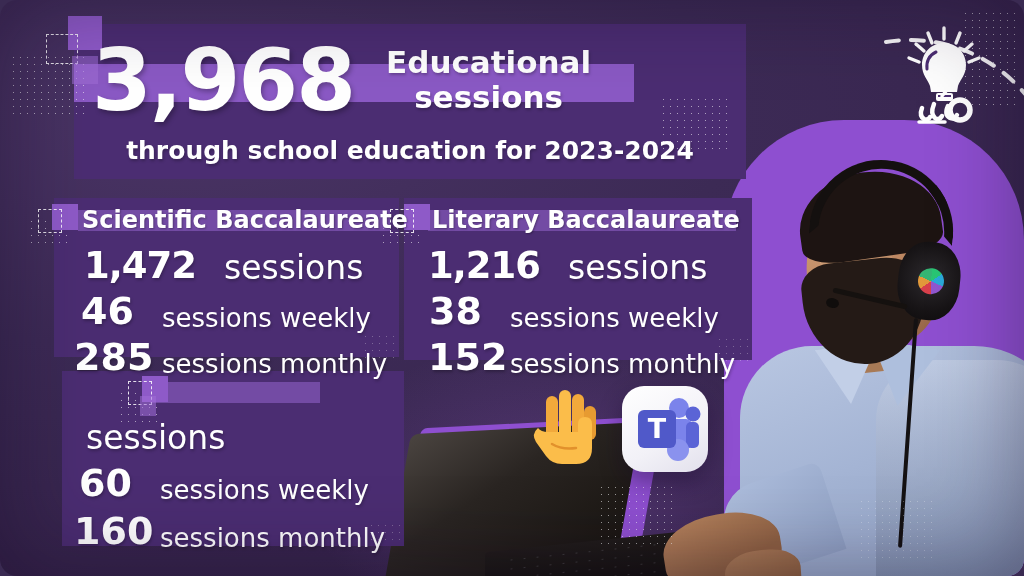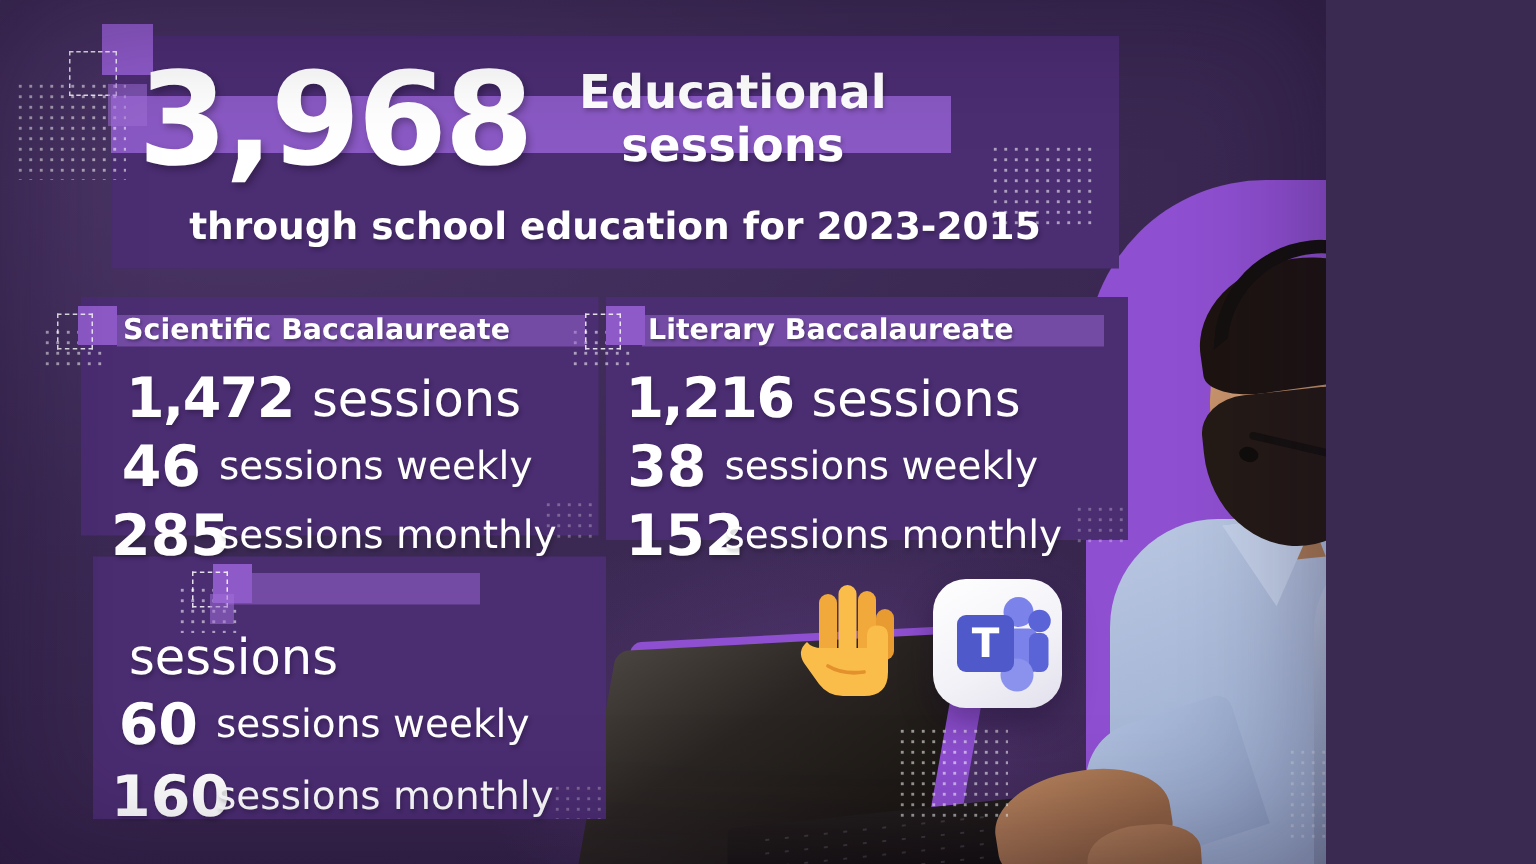--- a/index.html
+++ b/index.html
@@ -6,24 +6,25 @@
 
   body {
     width:1024px; height:576px;
     overflow:hidden;
     font-family:"DejaVu Sans", sans-serif;
     background:#3a2a52;
   }
 
   #stage {
     position:relative;
-    width:884px; height:576px;
+    width:1024px; height:576px;
     background:
       radial-gradient(120% 90% at 18% 20%, #4a3465 0%, #3c2a55 45%, #342249 100%);
     overflow:hidden;
+    border-radius:17px;
   }
 
   
   .bg-streaks {
     position:absolute; inset:0;
     background:
       linear-gradient(118deg, rgba(255,255,255,0.022) 0 1px, transparent 1px 96px),
       linear-gradient(62deg, rgba(0,0,0,0.05) 0 1px, transparent 1px 140px);
     pointer-events:none;
   }
@@ -102,33 +103,34 @@
   }
   .card-title-band {
     position:absolute;
     height:21px;
     background:rgba(150,100,205,0.55);
     z-index:8;
   }
   .card-title {
     font-family:"DejaVu Sans", sans-serif;
     font-weight:bold;
-    font-size:19px;
+    font-size:24px;
     color:#ffffff;
     white-space:nowrap;
     text-shadow:1px 1px 2px rgba(0,0,0,0.3);
   }
 
   .stat-lines { position:absolute; z-index:9; }
   .stat-line {
     display:flex;
-    align-items:center;
+    align-items:flex-end;
     color:#ffffff;
     white-space:nowrap;
     text-shadow:1px 2px 3px rgba(0,0,0,0.25);
+    gap:16px;
   }
   .stat-line .n {
     font-family:"DejaVu Sans", sans-serif;
     font-weight:bold;
     text-align:right;
   }
   .stat-line .t { font-family:"DejaVu Sans", sans-serif; font-weight:normal; }
 
   .l-main .n { font-size:37px; letter-spacing:-1px; }
   .l-main .t { font-size:33px; margin-left:12px; }
@@ -375,21 +377,21 @@
   </div>
   <div class="dotgrid" style="left:10px; top:54px; width:74px; height:66px;"></div>
 
   <div class="hero-row">
     <div class="hero-num">3,968</div>
     <div class="hero-label">
       <div>Educational</div>
       <div>sessions</div>
     </div>
   </div>
-  <div class="hero-sub">through school education for 2023-2015</div>
+  <div class="hero-sub">through school education for 2023-2024</div>
   <div class="dotgrid" style="left:660px; top:96px; width:72px; height:58px;"></div>
 
   <div class="card c1"></div>
   <div class="card-title-band" style="left:78px; top:210px; width:312px;"></div>
   <div class="card-title-wrap" style="left:82px; top:207px;">
     <span class="card-title">Scientific Baccalaureate</span>
   </div>
   <div class="motif" style="left:36px; top:204px; width:46px; height:34px;">
     <div class="sq-fill" style="left:16px; top:0px;"></div>
     <div class="sq-dash" style="left:2px; top:5px;"></div>
@@ -417,21 +419,21 @@
   <div class="card-title-wrap" style="left:432px; top:207px;">
     <span class="card-title">Literary Baccalaureate</span>
   </div>
   <div class="motif" style="left:388px; top:204px; width:46px; height:34px;">
     <div class="sq-fill" style="left:16px; top:0px;"></div>
     <div class="sq-dash" style="left:2px; top:5px;"></div>
   </div>
   <div class="dotgrid" style="left:380px; top:218px; width:40px; height:30px;"></div>
   <div class="dotgrid dim" style="left:716px; top:336px; width:34px; height:26px;"></div>
 
-  <div class="stat-lines" style="left:417px; top:244px; width:318px;">
+  <div class="stat-lines" style="left:428px; top:244px; width:318px;">
     <div class="stat-line l-main" style="margin-bottom:2px;">
       <span class="n" style="width:112px;">1,216</span>
       <span class="t">sessions</span>
     </div>
     <div class="stat-line l-sub" style="margin-bottom:2px;">
       <span class="n" style="width:54px;">38</span>
       <span class="t">sessions weekly</span>
     </div>
     <div class="stat-line l-sub">
       <span class="n" style="width:54px;">152</span>

